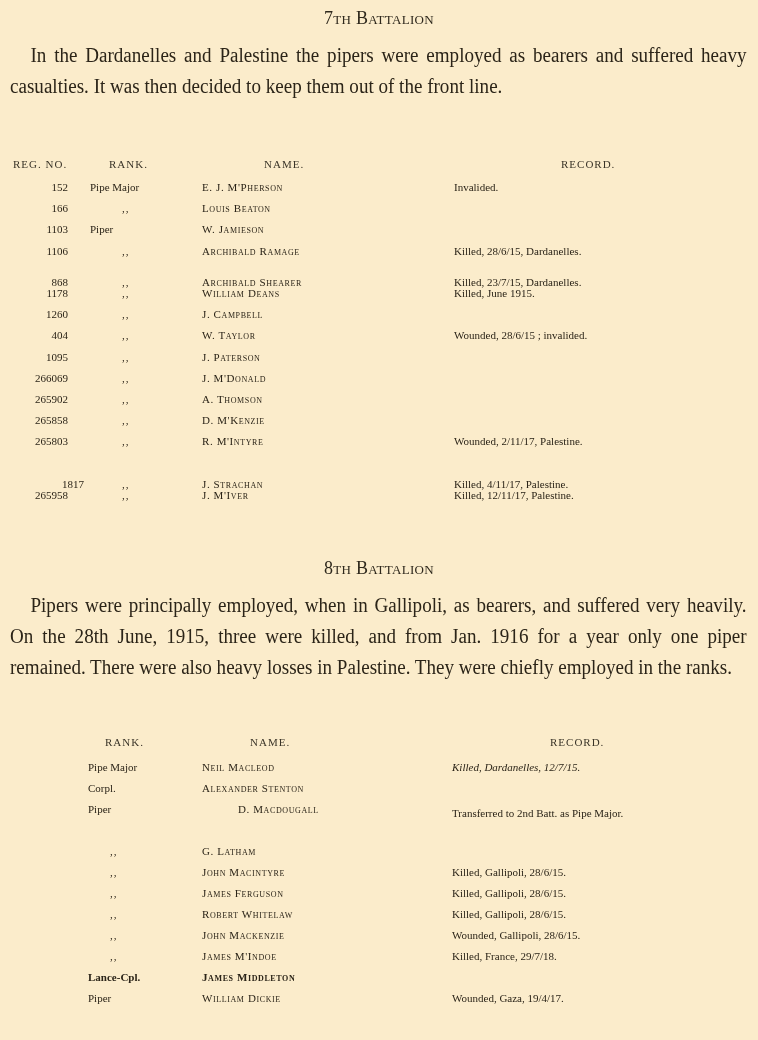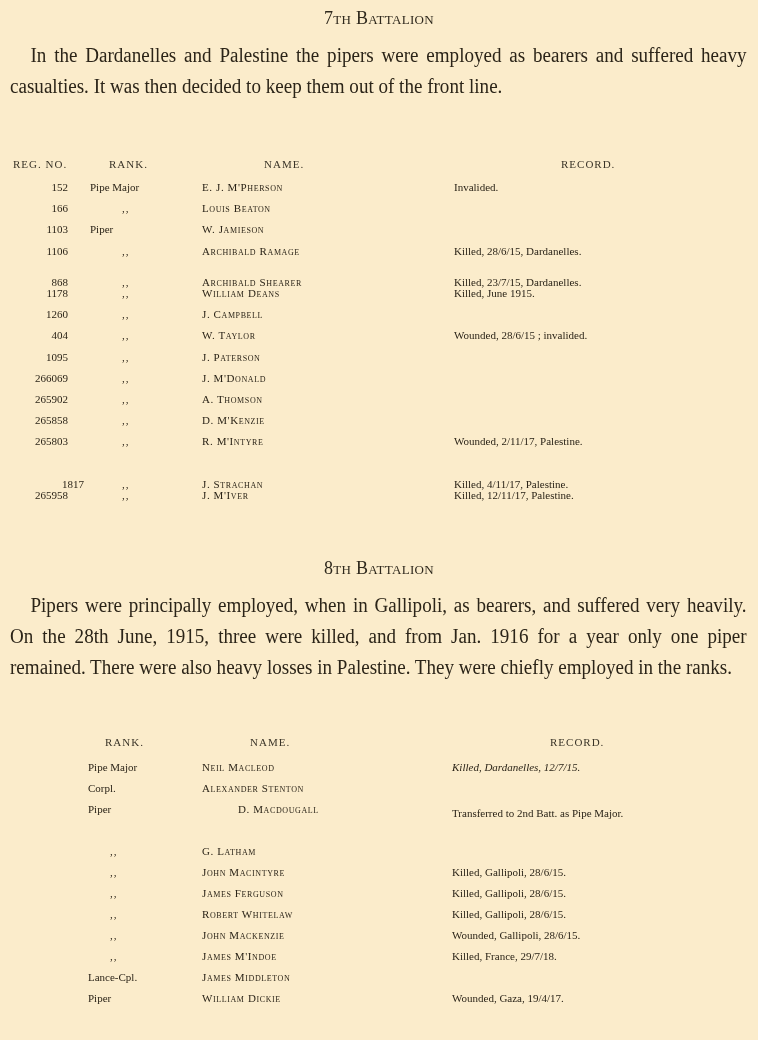--- a/index.html
+++ b/index.html
@@ -189,21 +189,21 @@
         <div class="row" style="top: 929px;">
           <span class="cell ditto" style="left:110px;">,,</span>
           <span class="cell name" style="left:202px;">John Mackenzie</span>
           <span class="cell" style="left:452px;">Wounded, Gallipoli, 28/6/15.</span>
         </div>
         <div class="row" style="top: 950px;">
           <span class="cell ditto" style="left:110px;">,,</span>
           <span class="cell name" style="left:202px;">James M'Indoe</span>
           <span class="cell" style="left:452px;">Killed, France, 29/7/18.</span>
         </div>
-        <div class="row" style="top: 971px;">
+        <div class="row" style="top: 971px; font-weight: bold;">
           <span class="cell" style="left:88px;">Lance-Cpl.</span>
           <span class="cell name" style="left:202px;">James Middleton</span>
           <span class="cell" style="left:452px;"></span>
         </div>
         <div class="row" style="top: 992px;">
           <span class="cell" style="left:88px;">Piper</span>
           <span class="cell name" style="left:202px;">William Dickie</span>
           <span class="cell" style="left:452px;">Wounded, Gaza, 19/4/17.</span>
         </div>
       </div>

